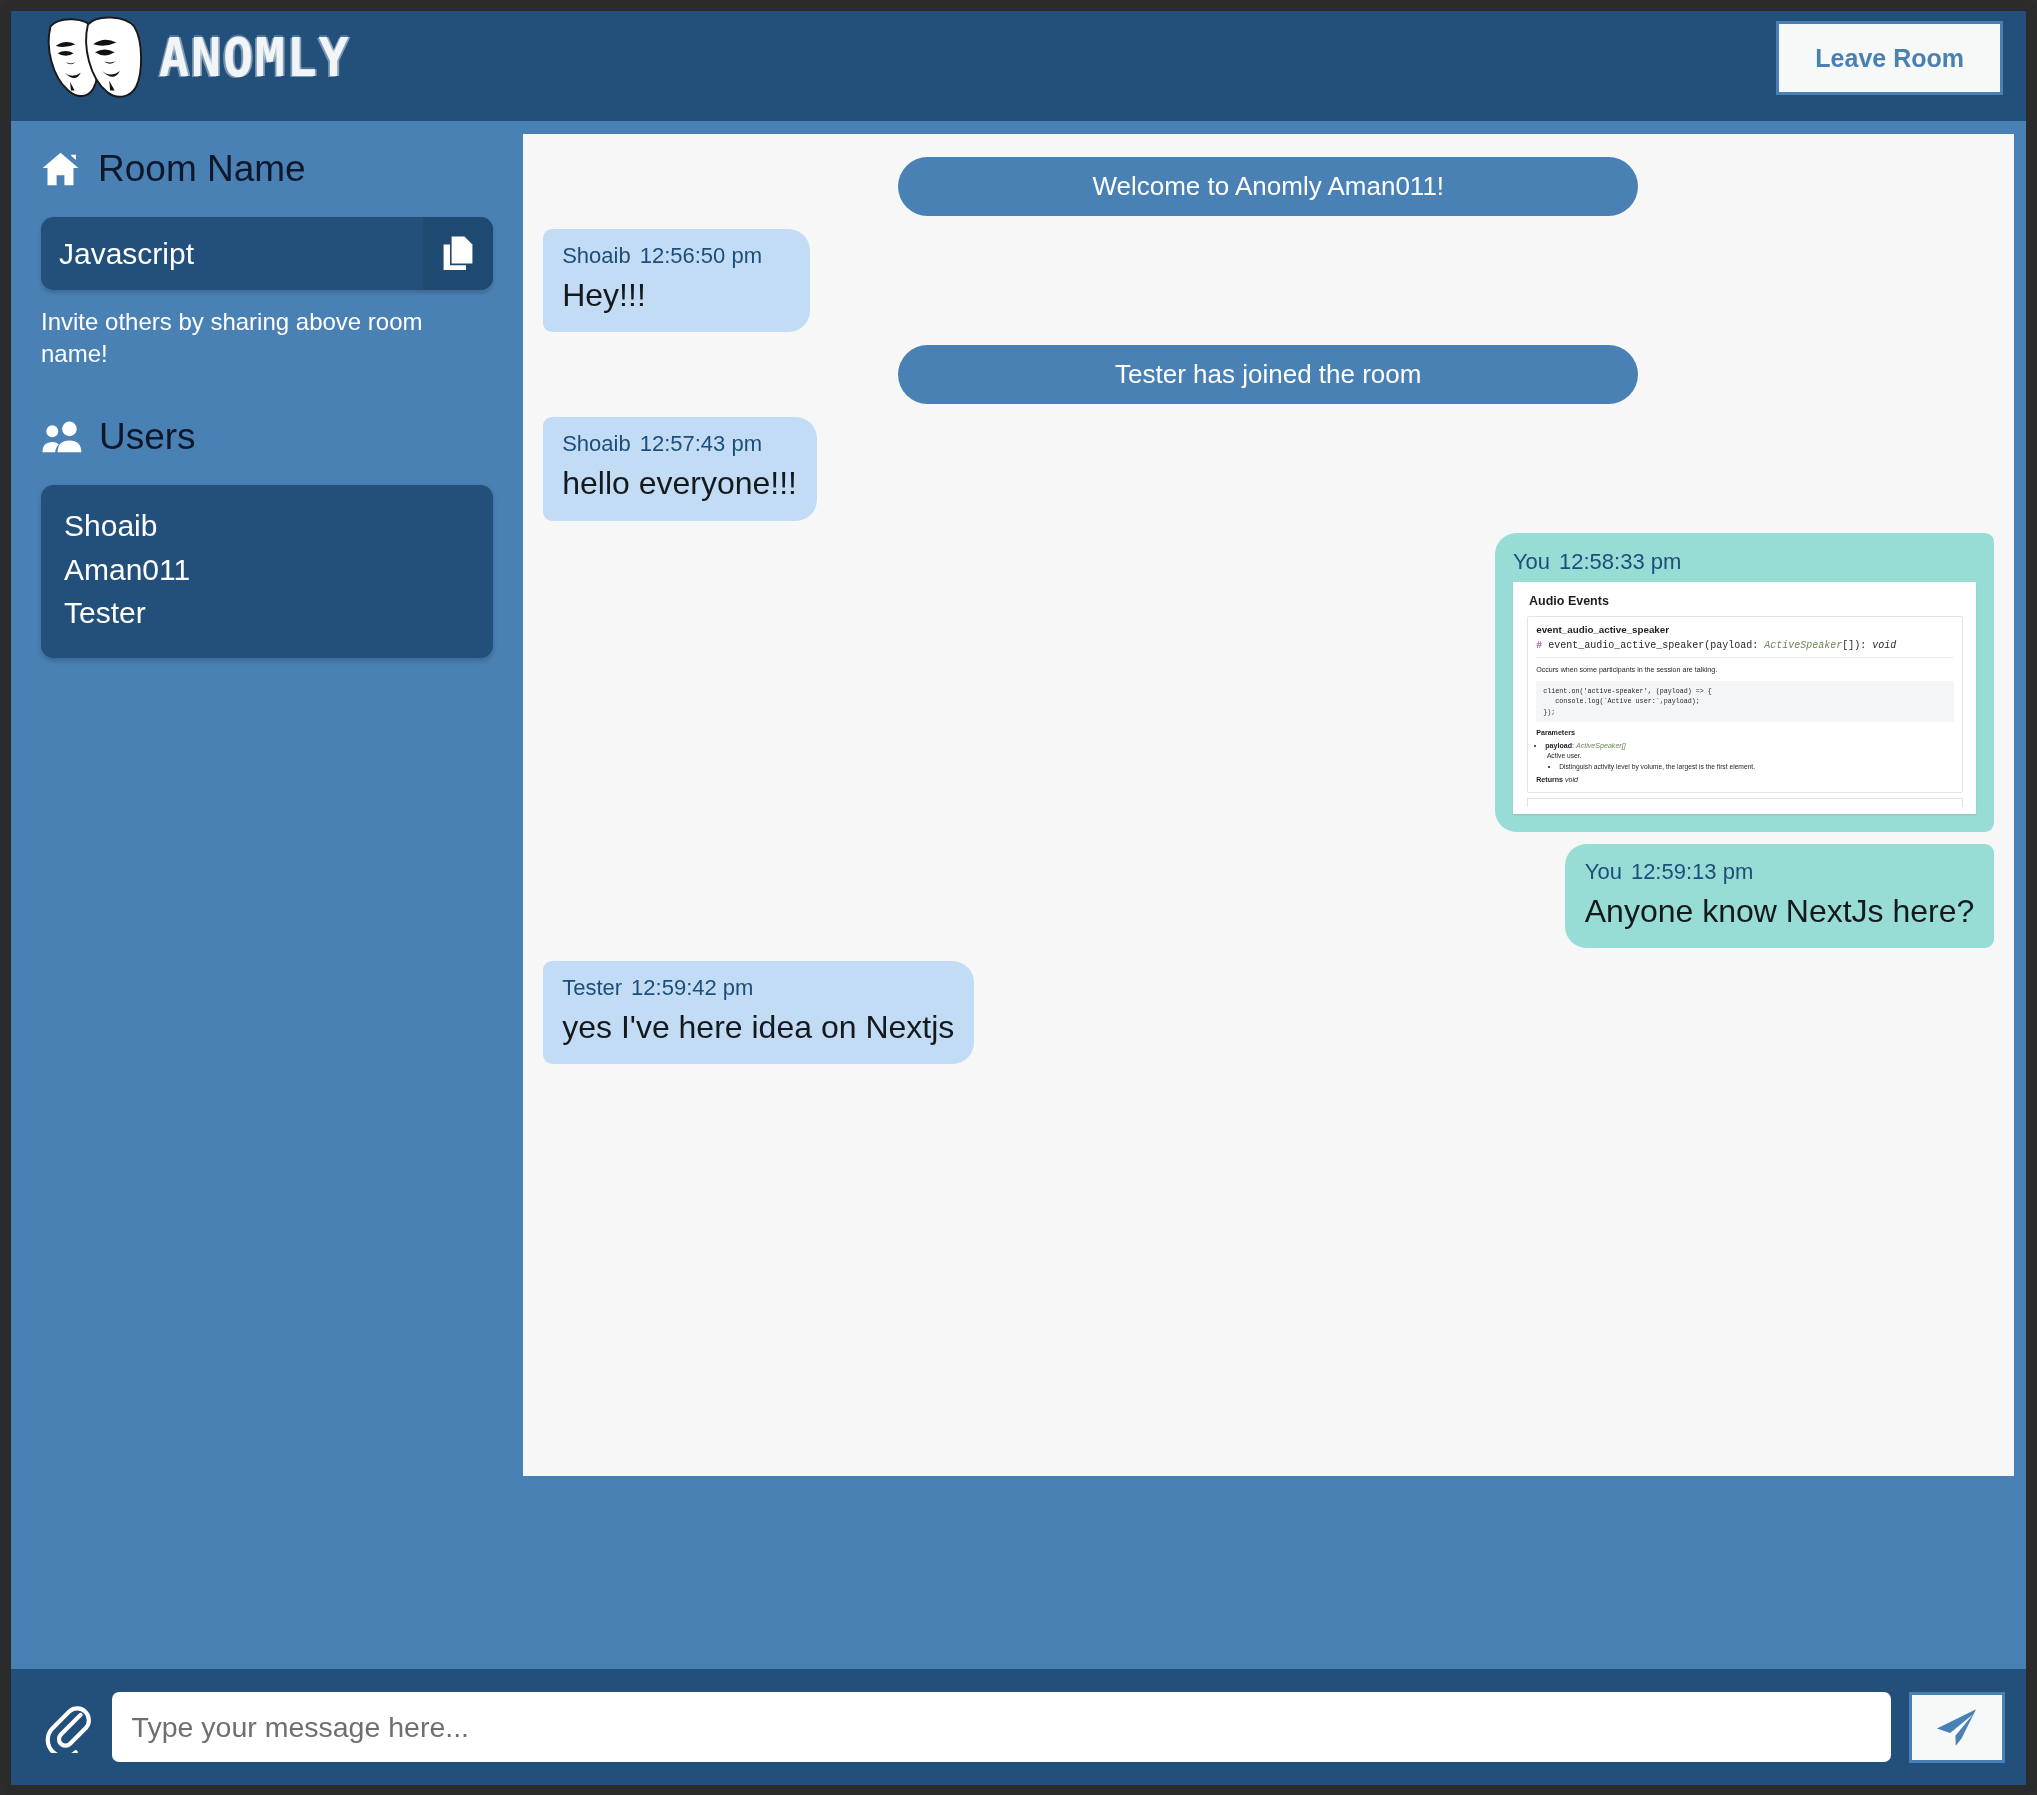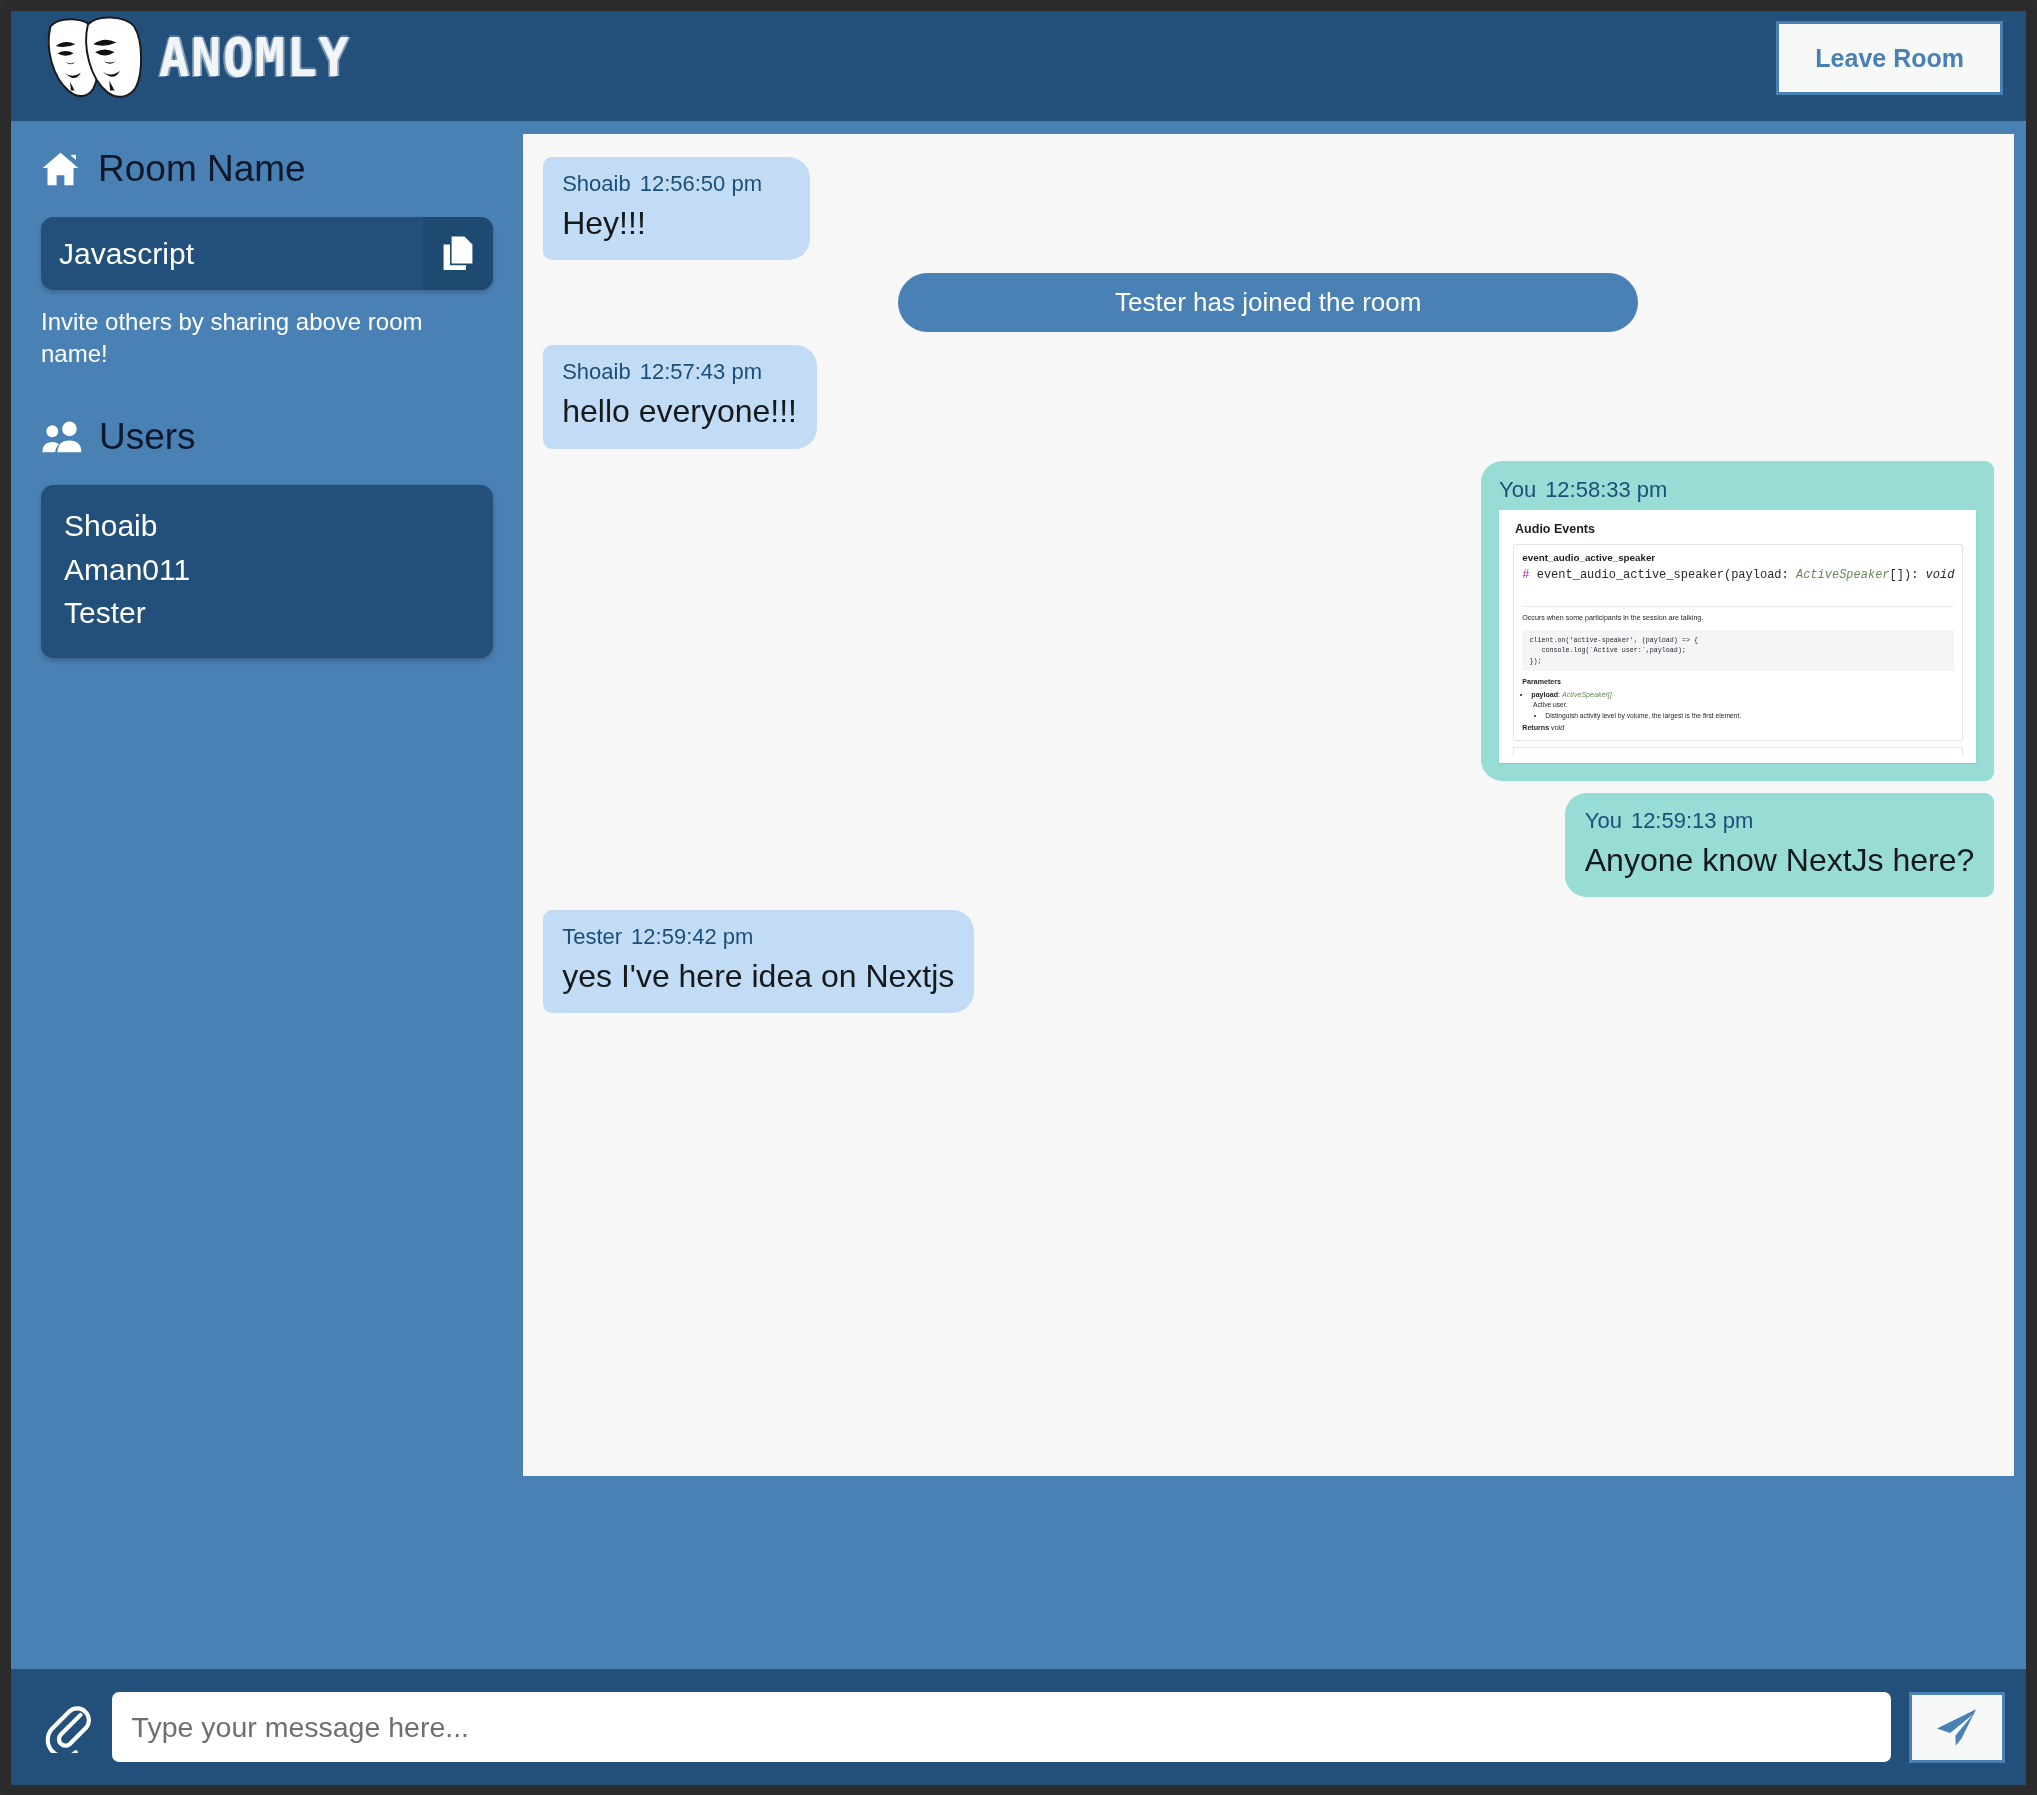--- a/index.html
+++ b/index.html
@@ -222,23 +222,23 @@
     padding: 9px 12.5px 7.1px 14.3px;
     box-shadow: 0 0.9px 1.8px rgba(0,0,0,0.10);
     font-family: "Liberation Sans", sans-serif;
     color: #1b1f23;
   }
   .doc-h1 { font-size: 12.5px; font-weight: 700; margin: 2.7px 0 8px 1.8px; }
   .doc-card { border: 0.9px solid #e2e4e8; border-radius: 1.8px; padding: 7.1px 8px 8px 8px; }
   .doc-h2 { font-size: 9.8px; font-weight: 700; margin-bottom: 5.3px; }
   .doc-sig {
     font-family: "Liberation Mono", monospace;
-    font-size: 12px;
+    font-size: 10px;
     border-bottom: 0.9px solid #ececec;
-    padding-bottom: 24px;
+    padding-bottom: 6px;
     margin-bottom: 7.1px;
     color: #24292e;
   }
   .doc-sig .hash { color: #a626a4; }
   .doc-sig .typ  { color: #6a8759; font-style: italic; }
   .doc-sig .ret  { color: #24292e; font-style: italic; }
   .doc-p { font-size: 7.1px; margin-bottom: 7.1px; }
   .doc-code {
     background: #f4f5f6;
     font-family: "Liberation Mono", monospace;
@@ -373,20 +373,23 @@
       <div class="users-card">
         <div class="user-row">Shoaib</div>
         <div class="user-row">Aman011</div>
         <div class="user-row">Tester</div>
       </div>
     </div>
 
     <div class="chat-wrap">
       <div class="chat-panel">
 
+        <div class="msg-row center">
+          <div class="bubble-system">Welcome to Anomly Aman011!</div>
+        </div>
 
         <div class="msg-row left">
           <div class="bubble incoming">
             <div class="bubble-meta">
               <span class="who">Shoaib</span><span>12:56:50 pm</span>
             </div>
             <div class="bubble-text">Hey!!!</div>
           </div>
         </div>
 

